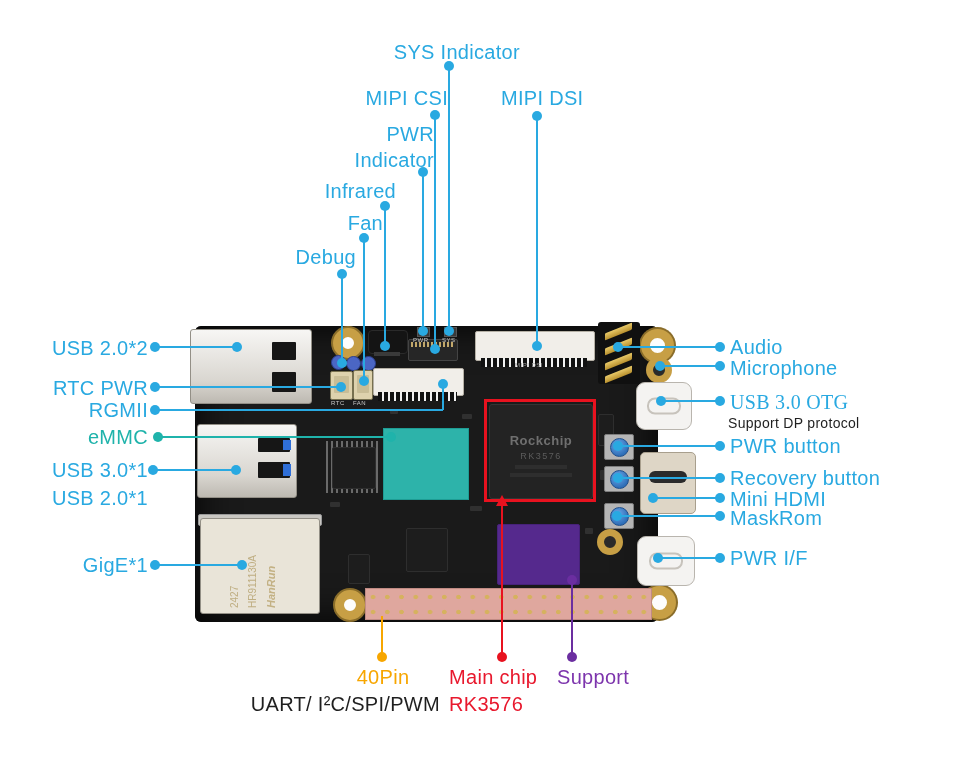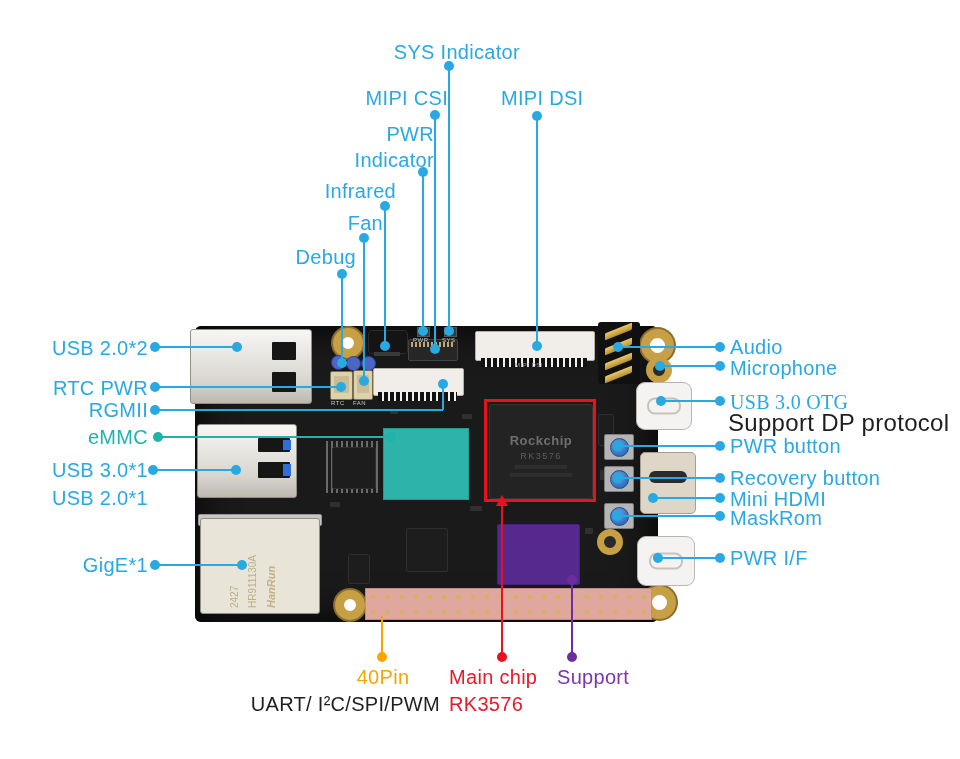--- a/index.html
+++ b/index.html
@@ -1,20 +1,20 @@
 <!DOCTYPE html>
 <html><head>
 <meta charset="utf-8">
 <style>
   html,body{margin:0;padding:0;background:#fff;}
   .stage{position:relative;width:960px;height:759px;background:#ffffff;overflow:hidden;
          font-family:"Liberation Sans",sans-serif;}
   
   .lbl{position:absolute;font-size:20px;color:#29a9e1;white-space:nowrap;letter-spacing:.3px;line-height:22px;}
-  .lbl.black{color:#1f1f1f;font-size:24px;}
+  .lbl.black{color:#1f1f1f;font-size:14px;}
   .lbl.teal{color:#1fb3ab;}
   .lbl.orange{color:#f7a600;}
   .lbl.redc{color:#e8182d;}
   .lbl.purplec{color:#7d35ad;}
   .ra{text-align:right;}
   
   .lnh,.lnv{position:absolute;background:#29a9e1;z-index:40;}
   .lnh{height:2px;}.lnv{width:2px;}
   .lnh::before,.lnh::after,.lnv::before,.lnv::after{
      content:"";position:absolute;width:10px;height:10px;border-radius:50%;background:inherit;}

